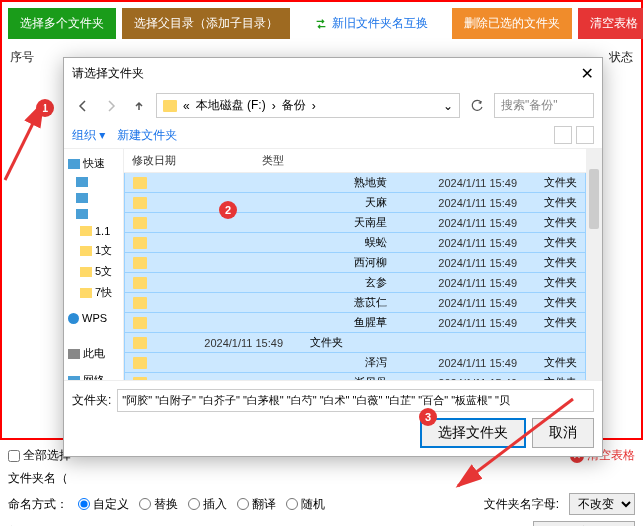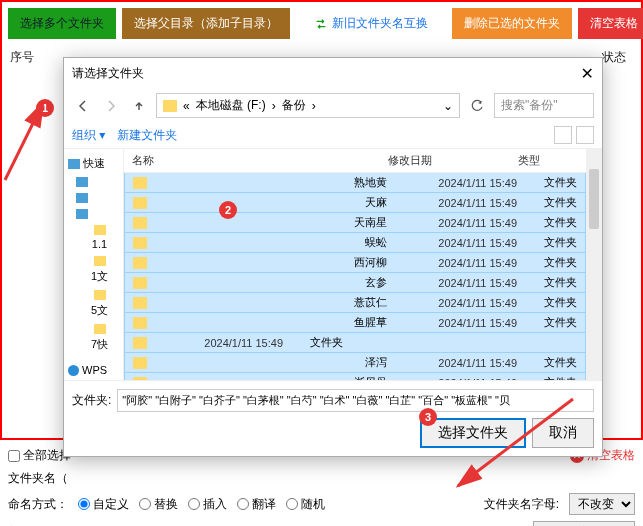--- a/index.html
+++ b/index.html
@@ -1,30 +1,30 @@
 <!DOCTYPE html>
 <html><head>
 <meta charset="utf-8">
 <style>
 * { box-sizing: border-box; margin: 0; padding: 0; font-family: "Microsoft YaHei", sans-serif; }
 body { background: #fff; width: 643px; height: 526px; overflow: hidden; position: relative; font-size: 12px; }
 
 .toolbar { display: flex; gap: 6px; padding: 6px; border: 2px solid #ff0000; border-bottom: none; }
 .btn { padding: 7px 12px; border: none; font-size: 12px; cursor: pointer; white-space: nowrap; }
-.btn.green { background: #1a9c1a; color: #0f172a; }
+.btn.green { background: #1a9c1a; color: #ffffff; }
 .btn.brown { background: #9e6a21; color: #fff; }
 .btn.blue { background: #fff; color: #1a73e8; display: flex; align-items: center; gap: 4px; }
 .btn.orange { background: #f08c2b; color: #fff; }
 .btn.red { background: #e63535; color: #fff; }
 .spacer { flex: 1; }
 .swap-icon { width: 14px; height: 14px; }
 
 .header-row { display: flex; padding: 4px 8px; font-size: 12px; color: #222; border-left: 2px solid #ff0000; border-right: 2px solid #ff0000; }
 .header-row span { margin-right: 40px; }
-.header-row .col-status { margin-left: auto; margin-right: 7px; }
+.header-row .col-status { margin-left: auto; margin-right: 0; }
 
 .main-area { border: 2px solid #ff0000; border-top: none; height: 370px; position: relative; }
 
 .badge { position: absolute; width: 18px; height: 18px; background: #e63535; color: #fff; border-radius: 50%; display: flex; align-items: center; justify-content: center; font-size: 11px; font-weight: bold; z-index: 10; }
 .arrow1 { position: absolute; left: -5px; top: 95px; z-index: 20; }
 .arrow2 { position: absolute; right: 60px; bottom: 25px; z-index: 200; }
 
 .dialog { position: absolute; left: 63px; top: 57px; width: 540px; height: 400px; background: #fff; border: 1px solid #aaa; box-shadow: 0 4px 20px rgba(0,0,0,0.3); z-index: 50; display: flex; flex-direction: column; }
 .dialog-title { display: flex; align-items: center; padding: 6px 8px; font-size: 12px; }
 .dialog-title .close { margin-left: auto; font-size: 16px; cursor: pointer; font-family: Arial; }
@@ -34,21 +34,21 @@
 .folder-icon { width: 14px; height: 12px; background: #ffd968; border-radius: 1px; display: inline-block; }
 .search-box { width: 100px; border: 1px solid #ccc; padding: 3px 6px; color: #888; }
 .dialog-sub { display: flex; align-items: center; padding: 4px 8px; gap: 12px; font-size: 12px; color: #1a73e8; border-bottom: 1px solid #eee; }
 .view-icons { margin-left: auto; display: flex; gap: 4px; }
 .view-icon { width: 18px; height: 18px; border: 1px solid #ccc; }
 
 .dialog-body { flex: 1; display: flex; overflow: hidden; }
 .sidebar-tree { width: 60px; border-right: 1px solid #eee; padding: 4px 2px; overflow: hidden; font-size: 11px; }
 .tree-item { display: flex; align-items: center; gap: 3px; padding: 3px 2px; white-space: nowrap; }
 .tree-item.sub { padding-left: 10px; }
-.tree-item.sub2 { padding-left: 14px; flex-direction: column; }
+.tree-item.sub2 { padding-left: 14px; }
 .icon-sm { width: 12px; height: 10px; display: inline-block; flex-shrink: 0; }
 .icon-star { background: #4a9fd6; }
 .icon-pin { background: #4a9fd6; }
 .icon-folder { background: #ffd968; }
 .icon-wps { background: #2b8cd6; border-radius: 50%; width: 11px; height: 11px; }
 .icon-pc { background: #888; }
 .icon-net { background: #4a9fd6; }
 
 .file-list { flex: 1; display: flex; flex-direction: column; overflow: hidden; }
 .list-header { display: flex; padding: 4px 8px; font-size: 11px; color: #333; border-bottom: 1px solid #eee; }
@@ -201,21 +201,20 @@
           <span class="icon-sm icon-pc"></span>
           <span>此电</span>
         </div>
       <div class="tree-item" style="margin-top:6px">
           <span class="icon-sm icon-net"></span>
           <span>网络</span>
         </div>
     </div>
     <div class="file-list">
       <div class="list-header">
-        <span class="col-name">名称</span>
         <span class="col-date">修改日期</span>
         <span class="col-type">类型</span>
       </div>
       <div class="list-rows" id="list-rows">
           <div class="file-row">
             <span class="folder-icon"></span>
             <span class="col-name">熟地黄</span>
             <span class="col-date">2024/1/11 15:49</span>
             <span class="col-type">文件夹</span>
           </div>

